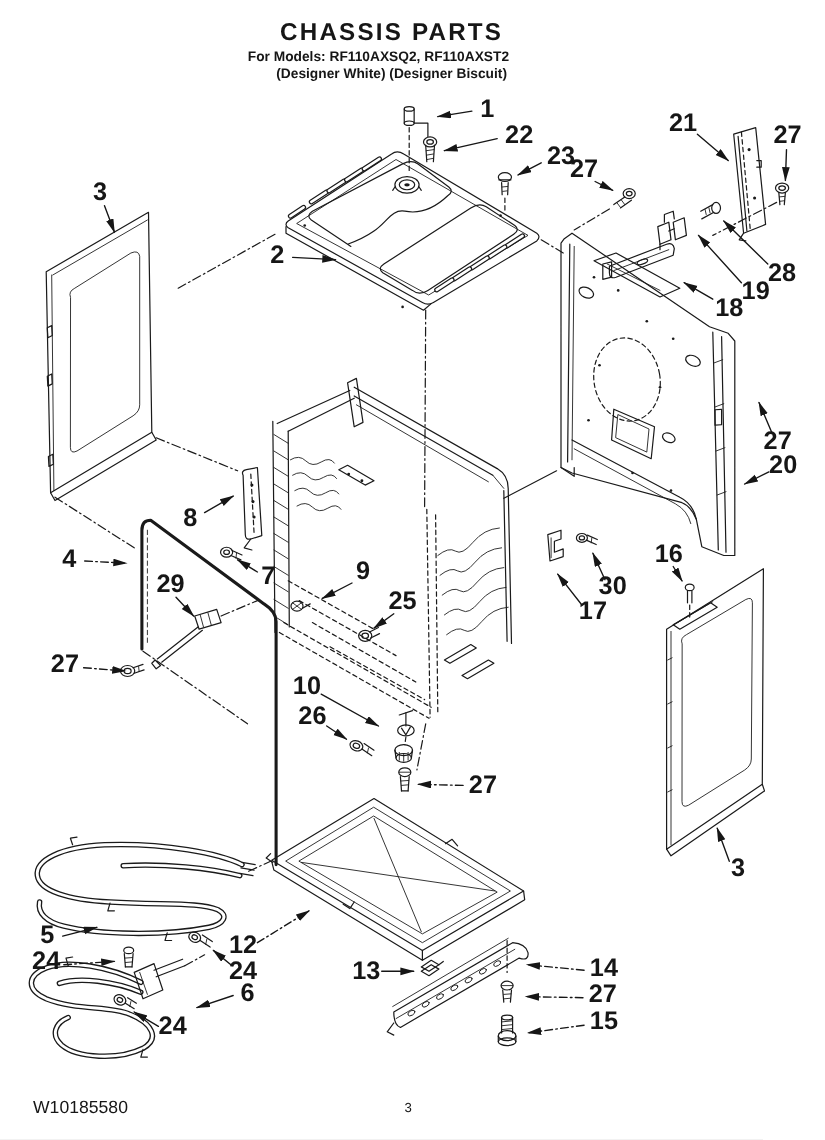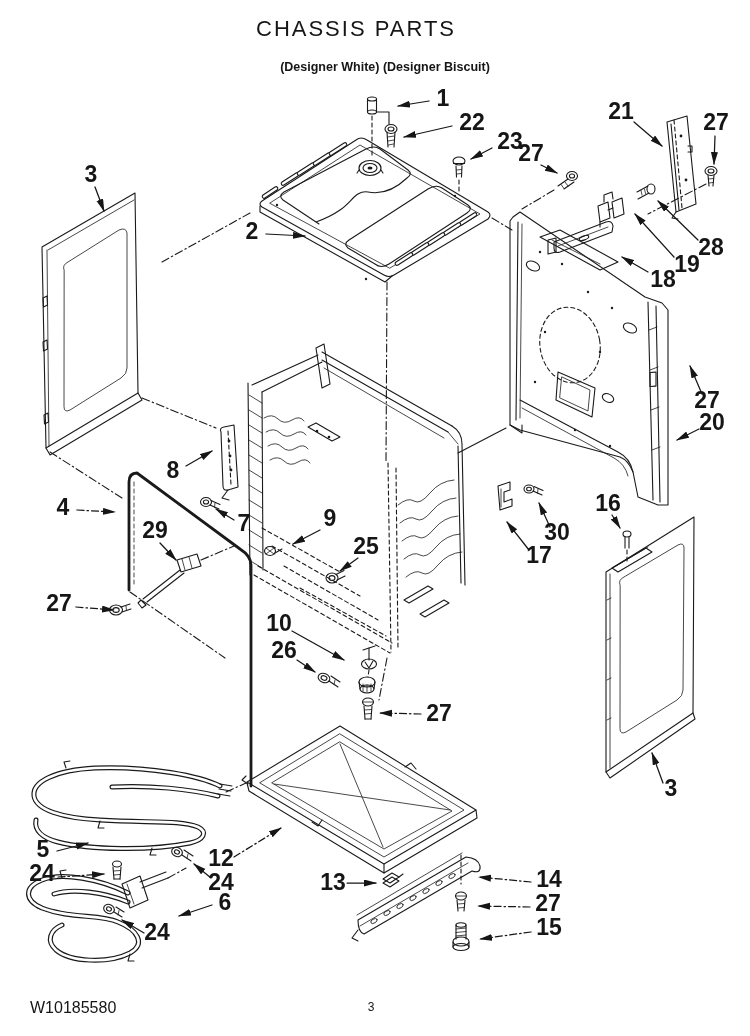--- a/index.html
+++ b/index.html
@@ -1,22 +1,22 @@
 <!DOCTYPE html>
 <html><head>
 <meta charset="utf-8">
 <style>
   html,body{margin:0;padding:0;background:#e8e8e8;}
   .page{position:relative;width:750px;height:1036px;background:#ffffff;overflow:hidden;
         font-family:"Liberation Sans",sans-serif;color:#161616;}
   .hdr-title{position:absolute;left:356px;top:16px;transform:translateX(-50%);
-             font-size:22px;font-weight:normal;letter-spacing:2px;white-space:nowrap;}
+             font-size:22px;font-weight:bold;letter-spacing:2px;white-space:nowrap;}
   .hdr-models{position:absolute;left:344px;top:44px;transform:translateX(-50%);
              font-size:12.5px;font-weight:bold;white-space:nowrap;}
-  .hdr-colors{position:absolute;left:385px;top:60px;transform:translateX(-50%);
+  .hdr-colors{position:absolute;left:356px;top:60px;transform:translateX(-50%);
              font-size:12.5px;font-weight:bold;white-space:nowrap;}
   .ftr-doc{position:absolute;left:30px;top:999px;font-size:16px;}
   .ftr-page{position:absolute;left:371px;top:1000px;transform:translateX(-50%);font-size:12px;}
   svg.diagram{position:absolute;left:0;top:0;}
   
   svg.diagram path,svg.diagram line,svg.diagram ellipse,svg.diagram circle,
   svg.diagram rect,svg.diagram polyline,svg.diagram polygon{
       stroke:#1a1a1a;fill:none;stroke-width:1.1;stroke-linecap:round;stroke-linejoin:round;}
   svg.diagram .thick{stroke-width:2.8;}
   svg.diagram .thin{stroke-width:.8;}
@@ -31,20 +31,21 @@
       font-weight:600;fill:#161616;stroke:none;text-anchor:middle;}
   svg.diagram .leader{stroke:#161616;stroke-width:1.25;fill:none;}
   svg.diagram .leader.dashed{stroke-dasharray:7 3 1.5 3;}
   svg.diagram #arrowhead path{fill:#161616;stroke:none;}
 </style>
 </head>
 <body>
 
 <div class="page">
   <div class="hdr-title">CHASSIS PARTS</div>
+  <div class="hdr-models">For Models: RF110AXSQ2, RF110AXST2</div>
   <div class="hdr-colors">(Designer White) (Designer Biscuit)</div>
 
   <svg class="diagram" width="750" height="1036" viewBox="0 0 750 1036">
     <defs>
       <marker id="arrowhead" markerWidth="14" markerHeight="8" refX="12" refY="3.5" orient="auto" markerUnits="userSpaceOnUse">
         <path d="M0,0 L13,3.5 L0,7 Z"></path>
       </marker>
     </defs>
 
     <g>

